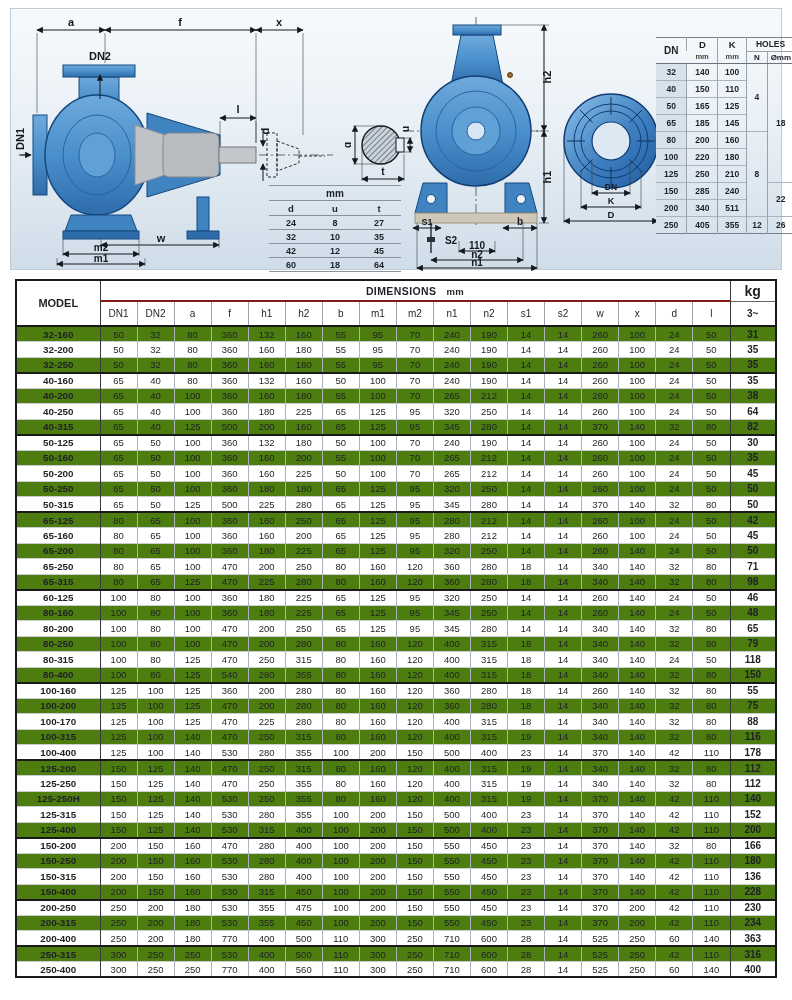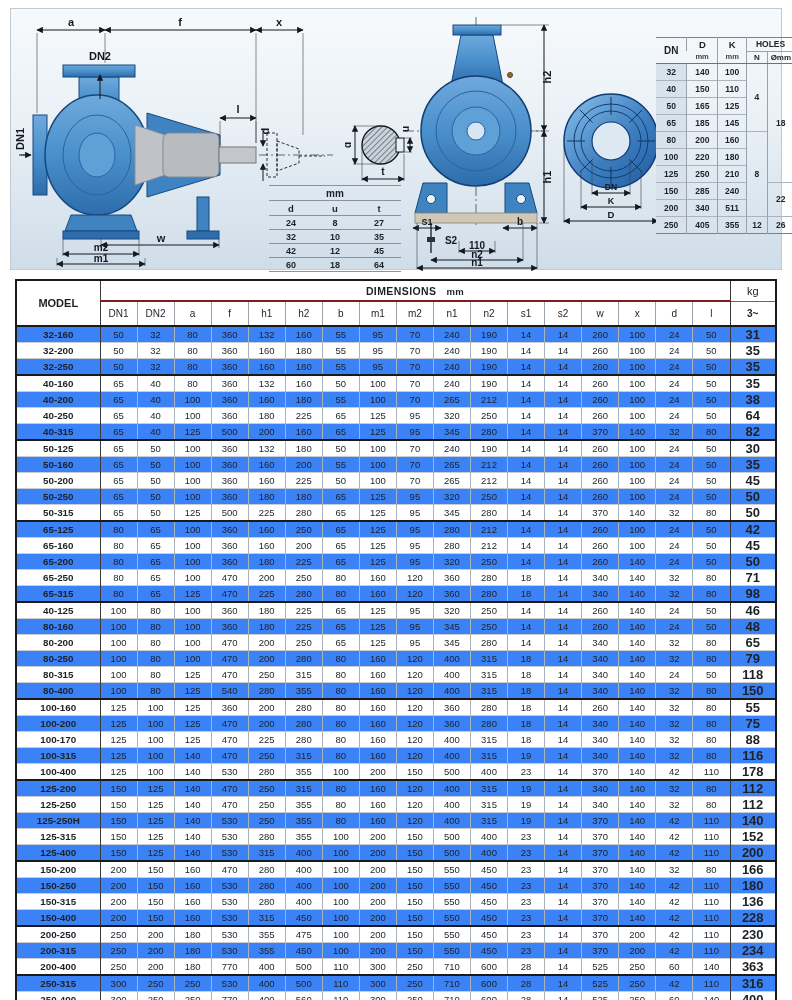--- a/index.html
+++ b/index.html
@@ -40,31 +40,31 @@
   .flange-table tbody tr:first-child td { border-top:none; }
   .flange-table td.dncol { background:#d8e2ec; }
 
   
   .main-table { position:absolute; left:15px; top:279px; width:762px; border-collapse:collapse;
                 table-layout:fixed; color:#1d2126; border:2px solid #1a1a1a; }
   .main-table th, .main-table td { text-align:center; padding:0; }
   .th-model { font-size:11px; font-weight:bold; border-right:1.5px solid #3a3a3a; border-bottom:2px solid #1a1a1a;margin-left:24px; }
   .th-dims  { font-weight:bold; font-size:10.5px; height:21px; border-bottom:2px solid #7f1d1d; letter-spacing:0.4px; }
   .th-dims .unit { font-weight:bold; font-size:9.5px; margin-left:10px; }
-  .th-kg    { font-size:11px; font-weight:normal; border-left:1.5px solid #3a3a3a; border-bottom:1px solid #666; }
+  .th-kg    { font-size:14px; font-weight:bold; border-left:1.5px solid #3a3a3a; border-bottom:1px solid #666; }
   .main-table th.sub { font-weight:normal; font-size:10px; height:25px; border-left:1px solid #9aa2aa;
                        border-bottom:2px solid #1a1a1a; }
   .main-table th.sub:first-of-type { border-left:none; }
   .kg-sub { font-size:10px; font-weight:bold; border-left:1.5px solid #3a3a3a; border-bottom:2px solid #1a1a1a; }
   .main-table tbody tr { height:15.5px; }
   .main-table tbody td { font-size:9.5px; border-left:1px solid #aab2ba; border-top:1px solid #c9ced4; }
   .main-table tbody td.model { font-size:9.8px; font-weight:bold; border-left:none; border-right:1.5px solid #3a3a3a; }
   .main-table tbody td.model + td { border-left:none; }
-  .main-table tbody td.kg { font-size:13px; font-weight:bold; border-left:1.5px solid #3a3a3a; }
-  .main-table tbody tr.shaded { background:#3b82f6; }
+  .main-table tbody td.kg { font-size:10px; font-weight:bold; border-left:1.5px solid #3a3a3a; }
+  .main-table tbody tr.shaded { background:#4d7c0f; }
   .main-table tbody tr.group-start td { border-top:2px solid #1a1a1a; }
 </style>
 </head>
 <body>
 
 <div class="page">
 
   <div class="panel">
 
     <svg style="left:4px; top:4px;" width="330" height="256" viewBox="0 0 330 256">
@@ -761,21 +761,21 @@
           <td>280</td>
           <td>18</td>
           <td>14</td>
           <td>340</td>
           <td>140</td>
           <td>32</td>
           <td>80</td>
           <td class="kg">98</td>
         </tr>
         <tr class="group-start">
-          <td class="model">40-125</td>
+          <td class="model">60-125</td>
           <td>100</td>
           <td>80</td>
           <td>100</td>
           <td>360</td>
           <td>180</td>
           <td>225</td>
           <td>65</td>
           <td>125</td>
           <td>95</td>
           <td>320</td>

